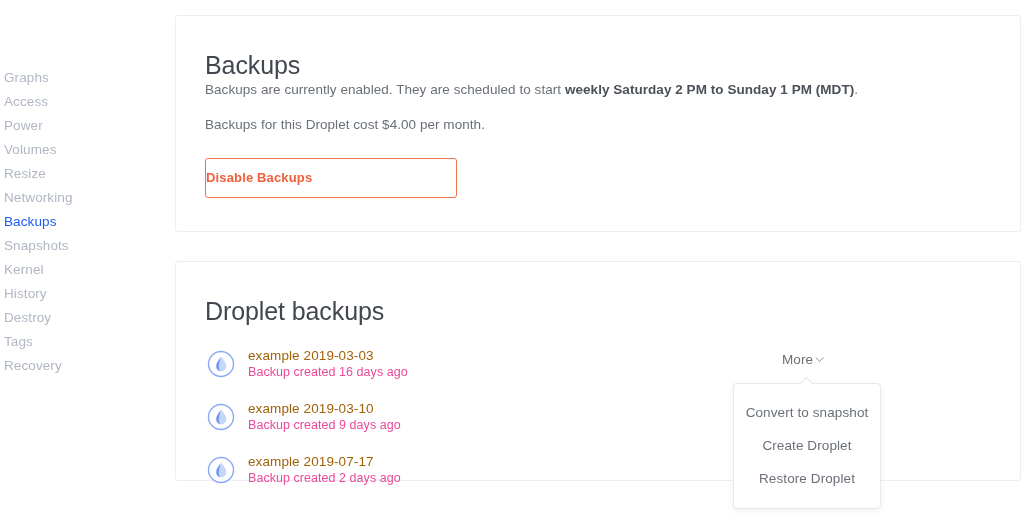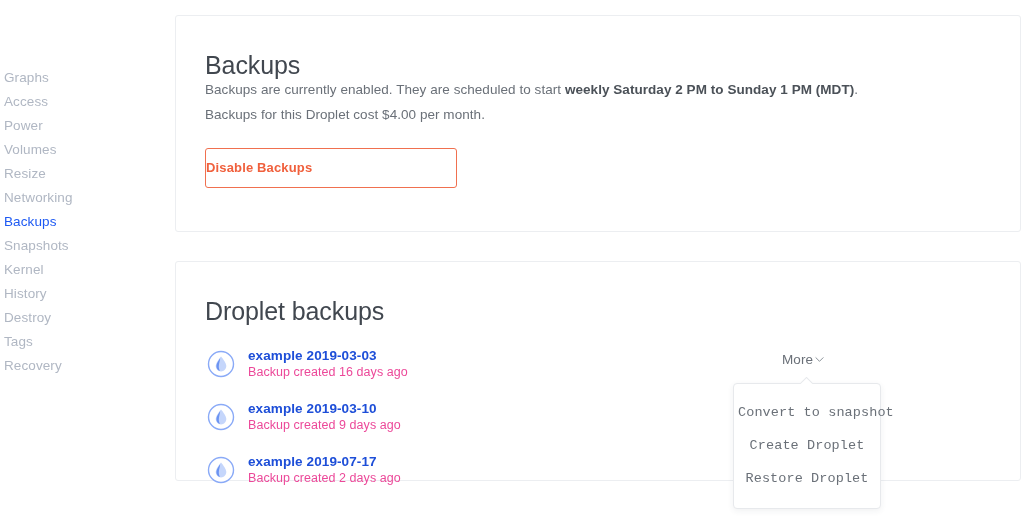--- a/index.html
+++ b/index.html
@@ -76,21 +76,21 @@
   }
 
   p.card-text {
     margin: 0;
     font-size: 13.5px;
     color: #6a7078;
     line-height: 19px;
     letter-spacing: 0.05px;
   }
   p.card-text.first { }
-  p.card-text.second { margin-top: 6px; }
+  p.card-text.second { margin-top: 16px; }
   p.card-text b {
     color: #4b5158;
     font-weight: 700;
   }
 
   .btn-disable {
     margin-top: 24px;
     display: block;
     width: 252px;
     height: 40px;
@@ -128,22 +128,22 @@
     flex: 0 0 28px;
     margin-left: 2px;
     margin-right: 13px;
     display: block;
   }
 
   .backup-meta { display: block; }
   .backup-name {
     display: block;
     font-size: 13.5px;
-    font-weight: 700;
-    color: #1d4ed8;
+    font-weight: 400;
+    color: #a16207;
     line-height: 17px;
     letter-spacing: 0.1px;
   }
   .backup-sub {
     display: block;
     font-size: 12.5px;
     color: #ec4899;
     line-height: 17px;
     letter-spacing: 0.05px;
   }
@@ -211,21 +211,21 @@
     font-size: 13.5px;
     color: #6a7078;
     line-height: 21px;
     padding: 6px 4px;
     box-sizing: border-box;
     cursor: pointer;
     letter-spacing: 0.1px;
     white-space: nowrap;
     background: none;
     border: none;
-    font-family: Liberation Mono, monospace;
+    font-family: Liberation Sans, sans-serif;
   }
 </style>
 </head>
 <body>
 
 <nav class="sidebar">
   <a class="sidebar-item">Graphs</a>
   <a class="sidebar-item">Access</a>
   <a class="sidebar-item">Power</a>
   <a class="sidebar-item">Volumes</a>

